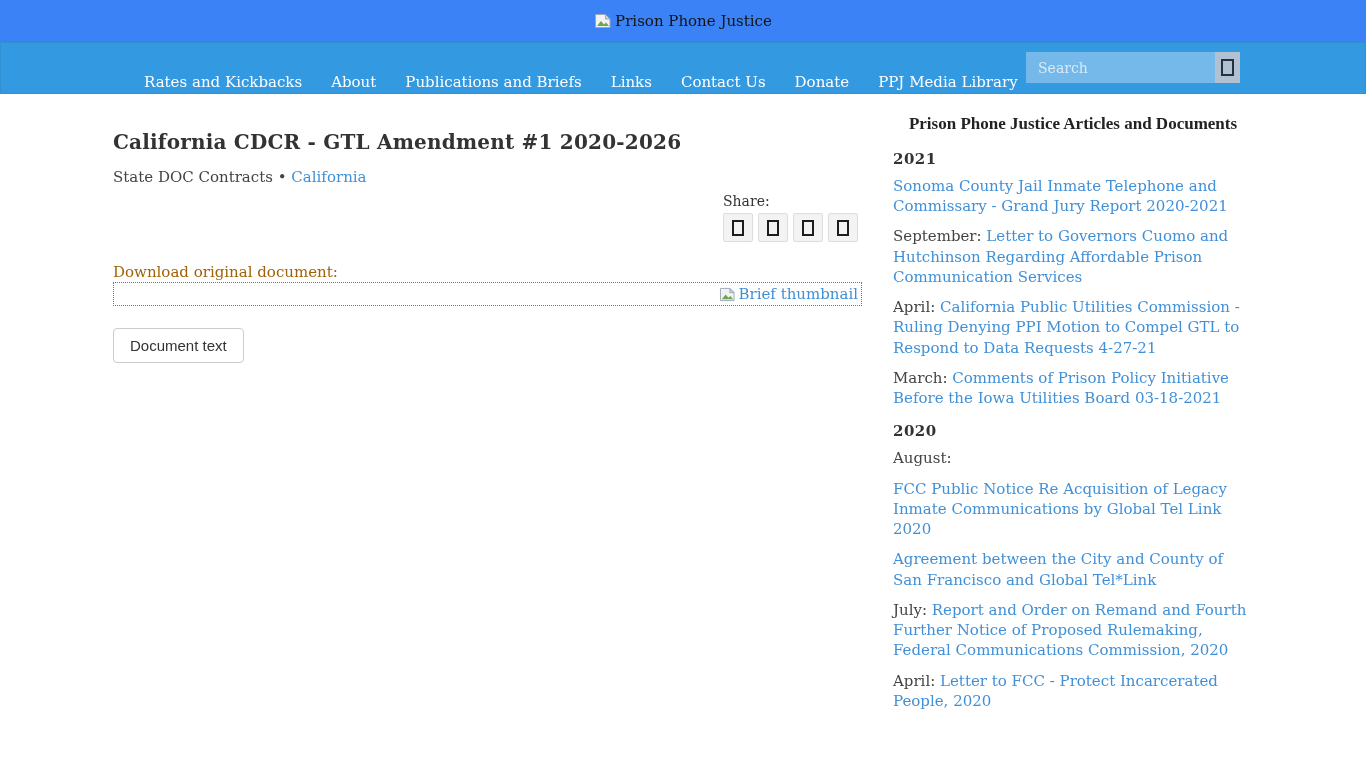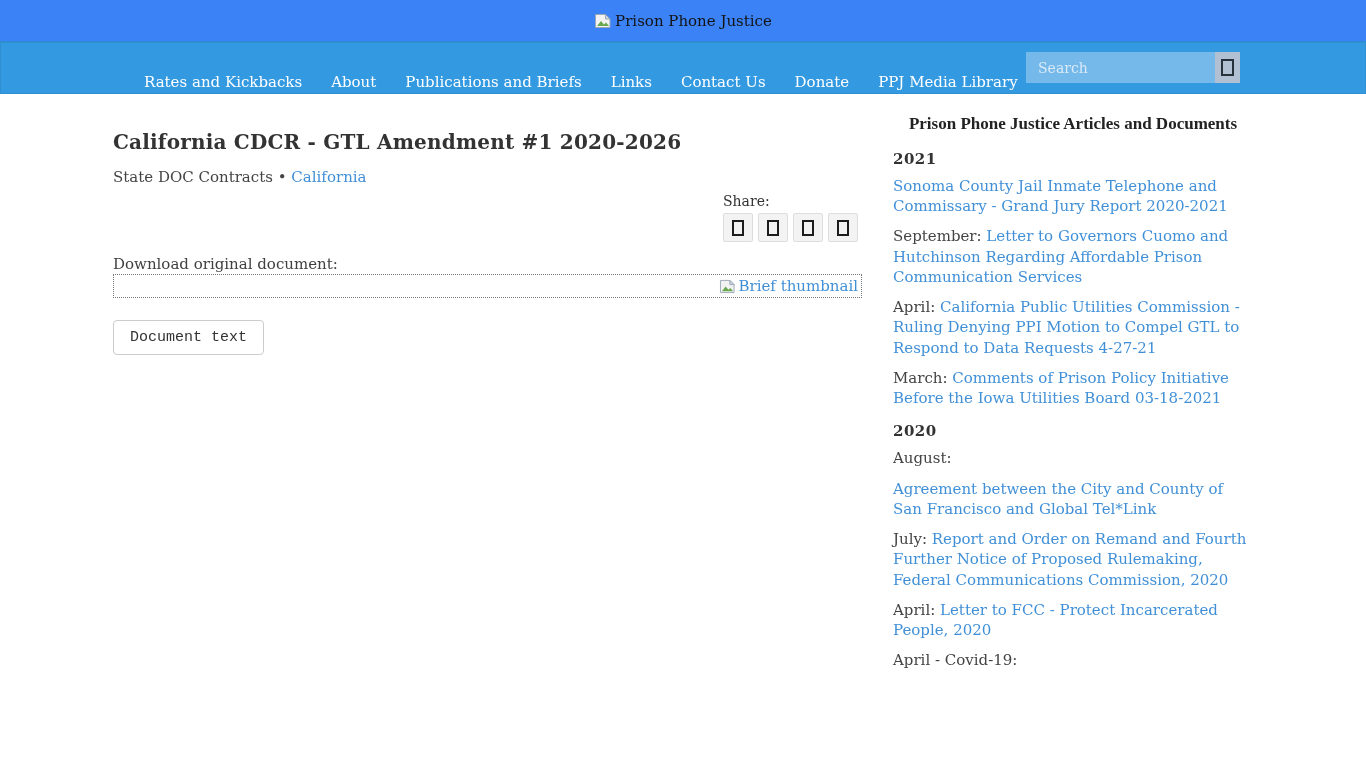--- a/index.html
+++ b/index.html
@@ -128,43 +128,43 @@
     border: 1px solid #dddddd;
     border-radius: 2px;
     display: flex;
     align-items: center;
     justify-content: center;
     cursor: pointer;
     padding: 0;
   }
   a.download-link {
     display: inline-block;
-    margin-top: 13px;
-    font-size: 15px;
-    color: #404040;
+    margin-top: 21px;
+    font-size: 15px;
+    color: #a16207;
     text-decoration: none;
   }
   .thumb-box {
     margin-top: 1px;
     border: 1px dotted #777777;
     padding: 2px 3px;
   }
   .thumb-link {
     display: flex;
     align-items: center;
     gap: 2px;
     font-size: 15px;
     color: #4190d7;
     text-decoration: none;
     justify-content: flex-end;
   }
   button.doc-text {
     margin-top: 22px;
     padding: 8px 16px;
-    font-family: Liberation Mono, monospace;
+    font-family: Liberation Sans, sans-serif;
     font-size: 15px;
     color: #333333;
     background: #ffffff;
     border: 1px solid #cccccc;
     border-radius: 4px;
     cursor: pointer;
   }
 
   
   .side-col h2 {
@@ -274,19 +274,19 @@
   <aside class="side-col">
     <h2>Prison Phone Justice Articles and Documents</h2>
     <div>
         <div class="year">2021</div>
         <p class="article"><a href="#">Sonoma County Jail Inmate Telephone and Commissary - Grand Jury Report 2020-2021</a></p>
         <p class="article"><span>September: </span><a href="#">Letter to Governors Cuomo and Hutchinson Regarding Affordable Prison Communication Services</a></p>
         <p class="article"><span>April: </span><a href="#">California Public Utilities Commission - Ruling Denying PPI Motion to Compel GTL to Respond to Data Requests 4-27-21</a></p>
         <p class="article"><span>March: </span><a href="#">Comments of Prison Policy Initiative Before the Iowa Utilities Board 03-18-2021</a></p>
         <div class="year">2020</div>
         <p class="article"><span>August:</span></p>
+        <p class="article"><a href="#">FCC Public Notice Re Acquisition of Legacy Inmate Communications by Global Tel Link 2020</a></p>
         <p class="article"><a href="#">Agreement between the City and County of San Francisco and Global Tel*Link</a></p>
         <p class="article"><span>July: </span><a href="#">Report and Order on Remand and Fourth Further Notice of Proposed Rulemaking, Federal Communications Commission, 2020</a></p>
         <p class="article"><span>April: </span><a href="#">Letter to FCC - Protect Incarcerated People, 2020</a></p>
-        <p class="article"><span>April - Covid-19:</span></p>
       </div>
   </aside>
 </div>
 
 </body></html>

